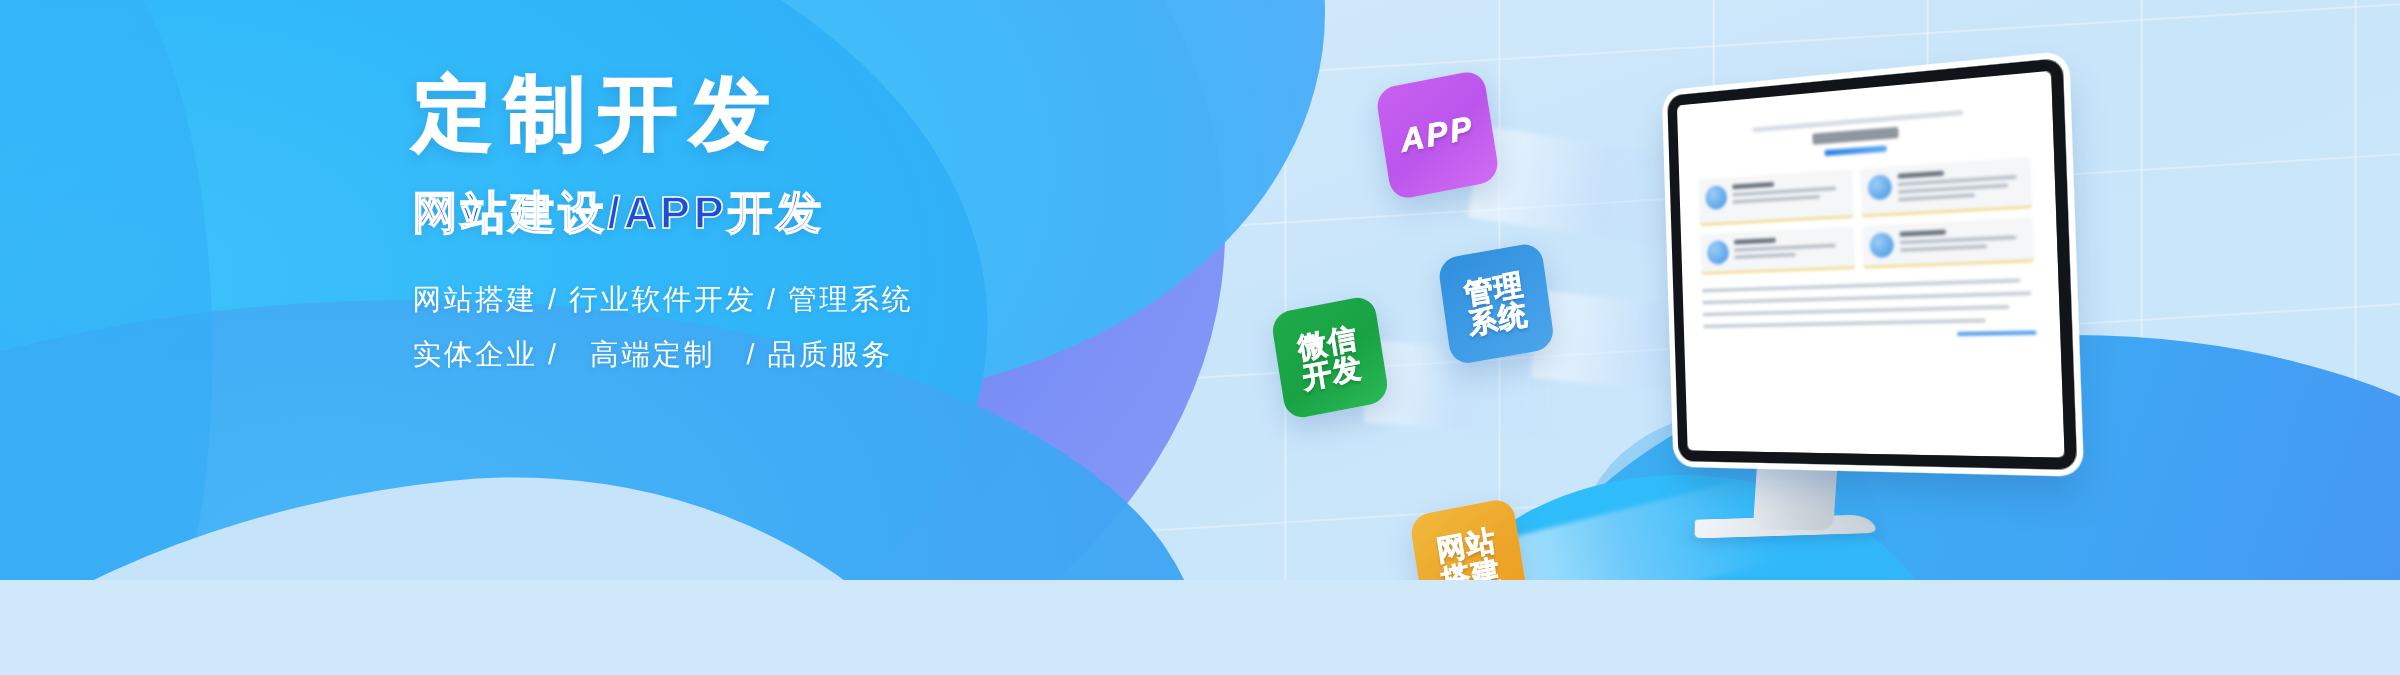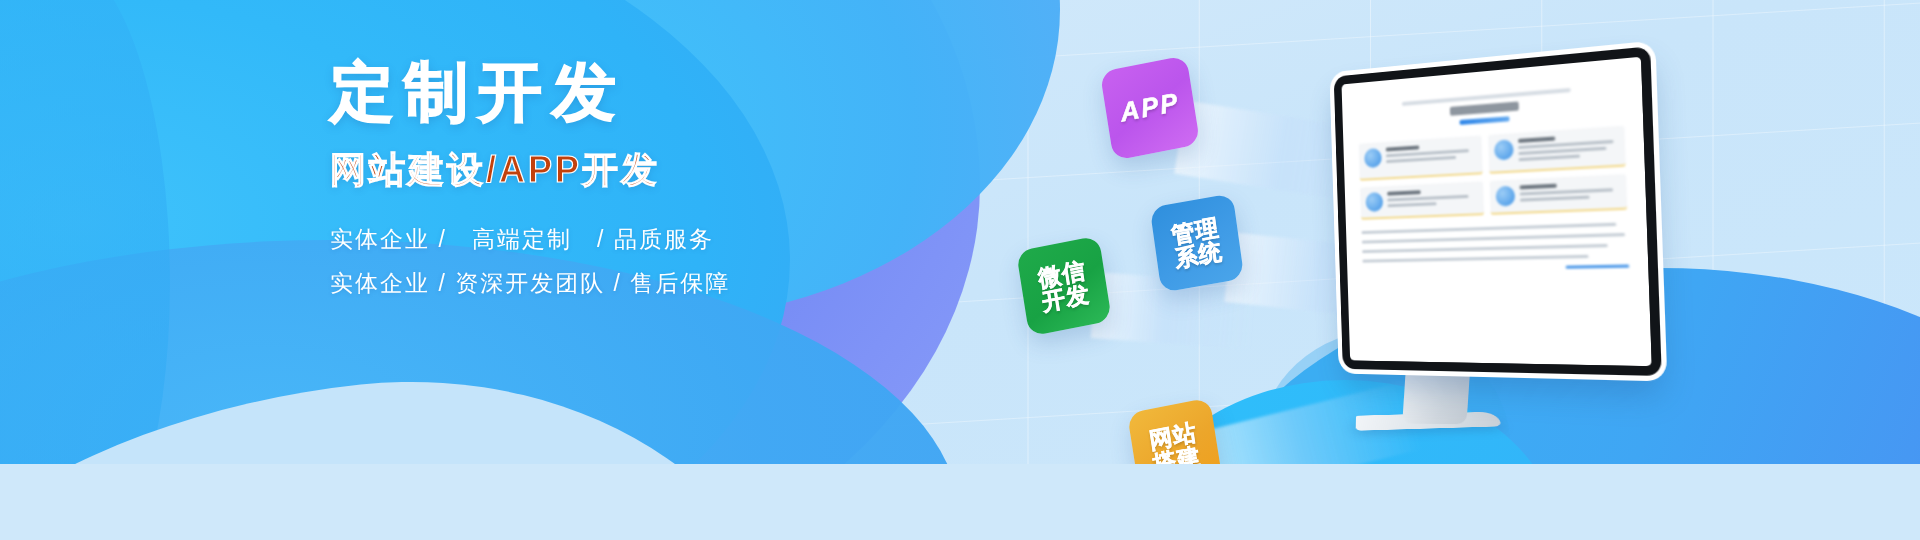--- a/index.html
+++ b/index.html
@@ -73,21 +73,21 @@
   .copy{position:absolute;left:330px;top:60px;width:520px;color:#fff;}
   .title{
     font-size:64px;line-height:1;font-weight:bold;letter-spacing:10px;
     color:#ffffff;
     text-shadow:0 3px 10px rgba(26,86,160,.28);
     font-family:"DejaVu Sans","Liberation Sans",sans-serif;
     -webkit-text-stroke:1.5px #fff;
   }
   .subtitle{
     margin-top:28px;
-    font-size:36px;line-height:1;font-weight:bold;letter-spacing:3px;color:#c2410c;
+    font-size:36px;line-height:1;font-weight:bold;letter-spacing:3px;color:#1d4ed8;
     text-shadow:0 2px 7px rgba(26,86,160,.25);
     -webkit-text-stroke:1.2px #fff;
   }
   .desc{margin-top:40px;}
   .desc-line{
     font-size:23px;line-height:1;color:#ffffff;letter-spacing:2px;
     margin-bottom:21px;white-space:pre;
     text-shadow:0 1px 4px rgba(26,86,160,.22);
     font-weight:500;
   }
@@ -176,22 +176,22 @@
 
   <div class="ray" style="left:1180px;top:100px;width:230px;height:74px;transform:rotate(9deg);"></div>
   <div class="ray" style="left:1228px;top:232px;width:200px;height:70px;transform:rotate(6deg);"></div>
   <div class="ray" style="left:1093px;top:272px;width:160px;height:66px;transform:rotate(4deg);"></div>
   <div class="ray" style="left:1205px;top:432px;width:215px;height:70px;transform:rotate(-14deg);"></div>
 
   <div class="copy">
     <div class="title">定制开发</div>
     <div class="subtitle">网站建设/APP开发</div>
     <div class="desc">
+      <div class="desc-line">网站搭建 / 行业软件开发 / 管理系统</div>
       <div class="desc-line">实体企业 /   高端定制   / 品质服务</div>
-      <div class="desc-line">实体企业 / 资深开发团队 / 售后保障</div>
     </div>
   </div>
 
   <div class="card card-app">
     <span>APP</span>
   </div>
   <div class="card card-mgmt">
     <span>管理<br>系统</span>
   </div>
   <div class="card card-wechat">

